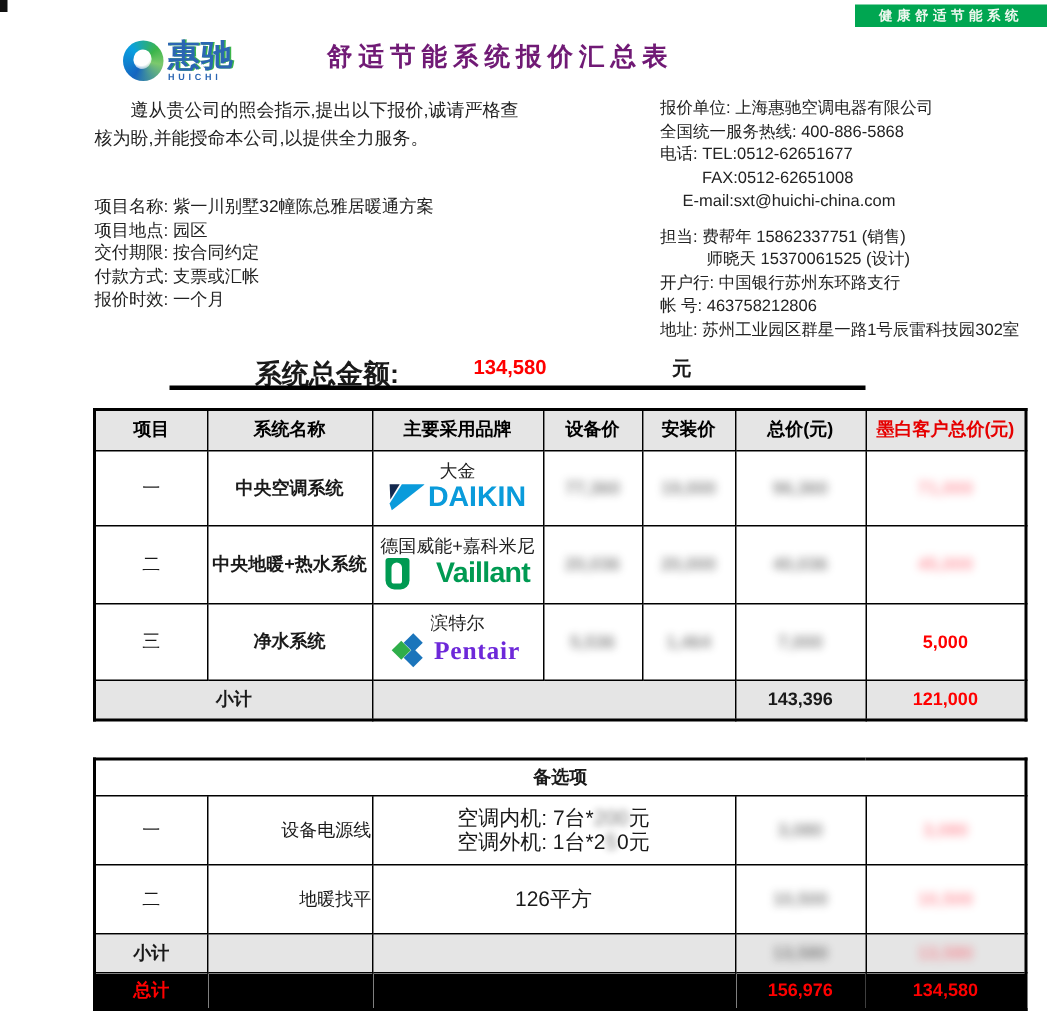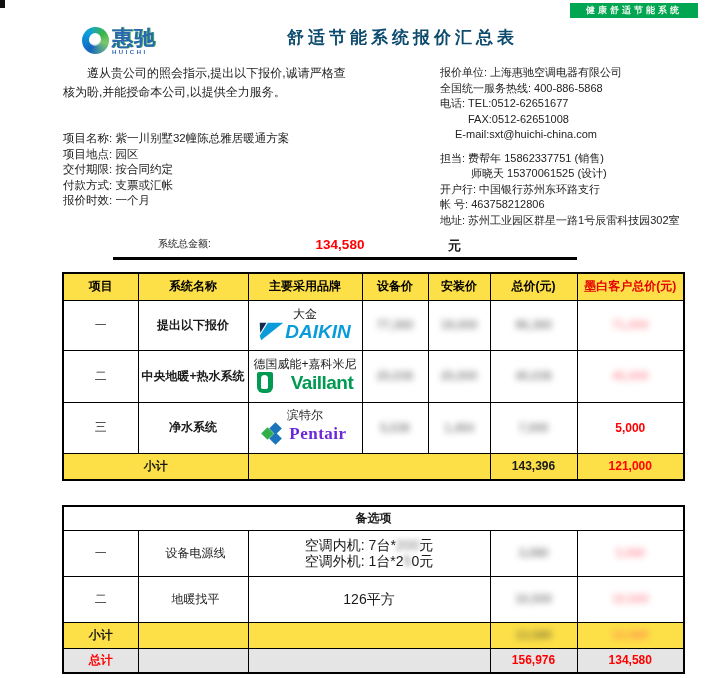--- a/index.html
+++ b/index.html
@@ -17,68 +17,68 @@
   .logo{left:82px;top:27px;display:flex;align-items:flex-start;gap:3px;}
   .swirl{width:27px;height:27px;border-radius:50%;
          background:conic-gradient(from 210deg,#1565c0,#0aa0e0 30%,#3bb54a 55%,#7cc96d 70%,#1565c0);
          position:relative;}
   .swirl::after{content:"";position:absolute;left:7px;top:6px;width:12px;height:13px;border-radius:50%;
          background:radial-gradient(circle at 40% 40%,#fff 55%,rgba(255,255,255,0));transform:rotate(20deg);}
   .logo-txt{display:flex;flex-direction:column;line-height:1;}
   .logo-cn{font-size:21px;font-weight:bold;color:#2b66b3;letter-spacing:1px;text-shadow:1px 0 #3bb54a;}
   .logo-en{font-size:6px;font-weight:bold;color:#2b66b3;letter-spacing:2.5px;margin-top:1px;}
 
-  .title{left:218px;top:26px;width:300px;text-align:right;font-size:17px;font-weight:bold;
-         letter-spacing:4px;color:#0c4a6e;}
+  .title{left:218px;top:26px;width:300px;text-align:left;font-size:17px;font-weight:bold;
+         letter-spacing:4px;color:#701a75;}
 
   .intro{left:63px;top:64px;width:292px;font-size:12px;line-height:19px;text-indent:2em;color:#222;}
 
   .proj{left:63px;top:131px;font-size:11.5px;line-height:15.5px;color:#222;}
   .proj div{white-space:nowrap;}
 
   .quote{left:440px;top:65px;font-size:11px;line-height:15.5px;color:#222;}
   .quote div{white-space:nowrap;}
   .ind28{padding-left:28px;}
   .ind15{padding-left:15px;}
   .ind31{padding-left:31px;}
   .gap8{height:8px;}
 
   
-  .totline-label{left:158px;top:237px;font-size:10px;font-weight:normal;}
+  .totline-label{left:170px;top:237px;font-size:18px;font-weight:bold;}
   .totline-value{left:295px;top:237px;width:90px;text-align:center;font-size:13.5px;font-weight:bold;color:#f00;}
   .totline-unit{left:448px;top:237px;font-size:13px;font-weight:bold;}
   .totline-rule{left:113px;top:257px;width:464px;height:3px;background:#000;}
 
   
   table{border-collapse:collapse;table-layout:fixed;}
   .qtable{position:absolute;left:62px;width:621px;border:2px solid #000;}
   .t1{top:272px;}
   .t2{top:505px;}
   td,th{border:1px solid #000;padding:0;overflow:hidden;font-size:12px;vertical-align:middle;text-align:center;}
-  .cyan{background:#fde047;}
-  .yellow{background:#e5e5e5;}
+  .cyan{background:#e5e5e5;}
+  .yellow{background:#000000;}
   th{font-weight:bold;color:#000;}
   th.redhead{color:#e60000;}
   .bold{font-weight:bold;}
   .redval{color:#f00;font-weight:bold;}
   .val{font-weight:bold;color:#333;}
   .masked{filter:blur(3px);opacity:.55;}
   .masked.mr{color:#ff4455;opacity:.5;}
   .masked-inline{filter:blur(2.5px);opacity:.6;}
-  .leftpad{text-align:center;padding-left:5px;}
+  .leftpad{text-align:right;padding-left:5px;}
   .brand-cn{font-size:12px;line-height:13px;color:#222;}
   .desc{font-size:14px;line-height:16px;}
 
   
   .daikin{display:flex;align-items:center;justify-content:center;gap:2px;height:22px;}
   .dflag{position:relative;width:24px;height:19px;flex:0 0 auto;}
   .dflag i{position:absolute;inset:0;display:block;}
   .dflag .fa{background:#0a9bdb;clip-path:polygon(36% 4%,100% 4%,8% 96%,2% 72%);}
   .dflag .fb{background:#13294e;clip-path:polygon(2% 4%,30% 4%,4% 58%);}
-  .daikin-text{font-style:italic;font-weight:bold;font-size:19px;color:#0a9bdb;letter-spacing:0;}
+  .daikin-text{font-weight:bold;font-size:19px;color:#0a9bdb;letter-spacing:0;}
 
   
   .vaillant{display:flex;align-items:center;justify-content:center;gap:18px;height:24px;color:#009a52;}
   .vbox{width:16px;height:21px;background:#009a52;border-radius:2px 2px 6px 6px;position:relative;flex:0 0 auto;}
   .vbox::after{content:"";position:absolute;left:4.5px;top:3px;width:7px;height:14px;background:#fff;border-radius:4px 4px 2px 2px;}
   .vaillant-text{font-weight:bold;font-size:19px;letter-spacing:-.5px;}
 
   
   .pentair{display:flex;align-items:center;justify-content:center;gap:4px;height:24px;}
   .picon{position:relative;width:22px;height:22px;flex:0 0 auto;}
@@ -149,21 +149,21 @@
     <th class="cyan">项目</th>
     <th class="cyan">系统名称</th>
     <th class="cyan">主要采用品牌</th>
     <th class="cyan">设备价</th>
     <th class="cyan">安装价</th>
     <th class="cyan">总价(元)</th>
     <th class="cyan redhead">墨白客户总价(元)</th>
   </tr>
   <tr style="height:50px">
     <td>一</td>
-    <td class="bold">提出以下报价</td>
+    <td class="bold">中央空调系统</td>
     <td>
       <div class="brand-cn">大金</div>
       <div class="daikin">
         <span class="dflag">
               <i class="fa"></i>
               <i class="fb"></i>
             </span>
         <span class="daikin-text">DAIKIN</span>
       </div>
     </td>

